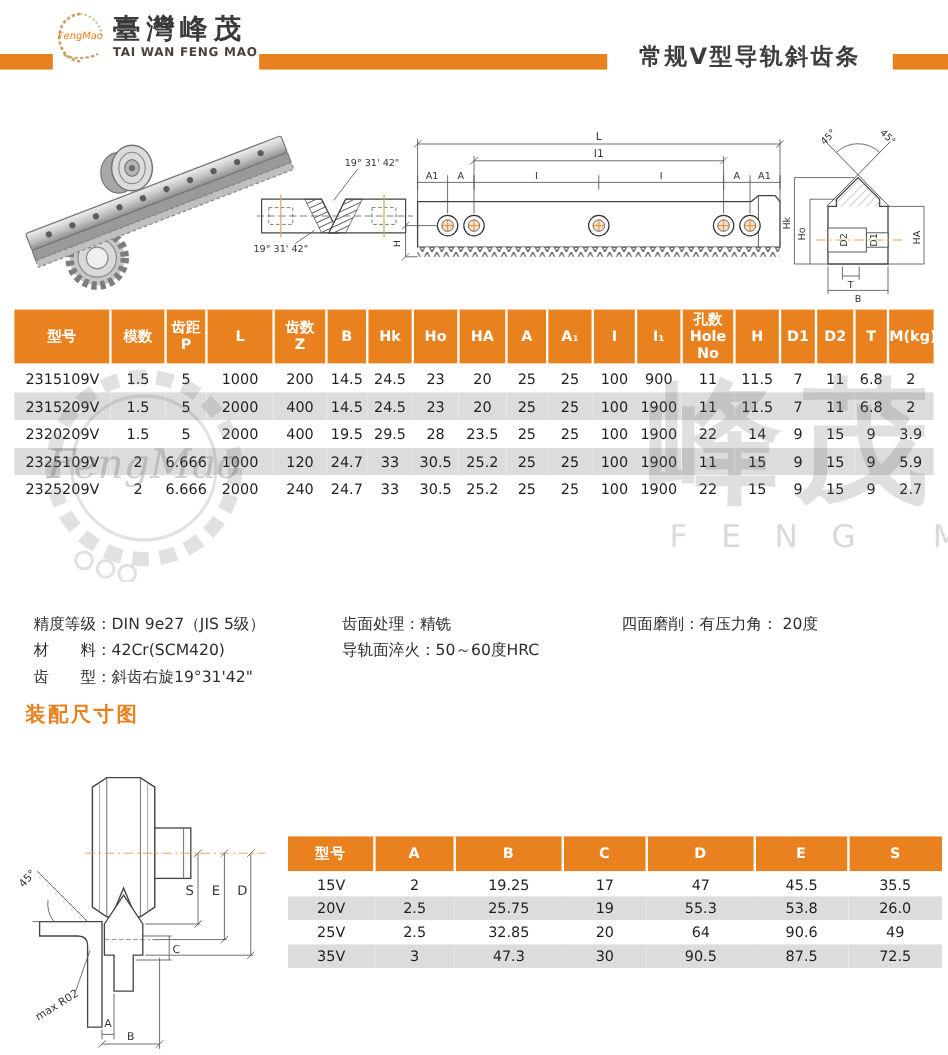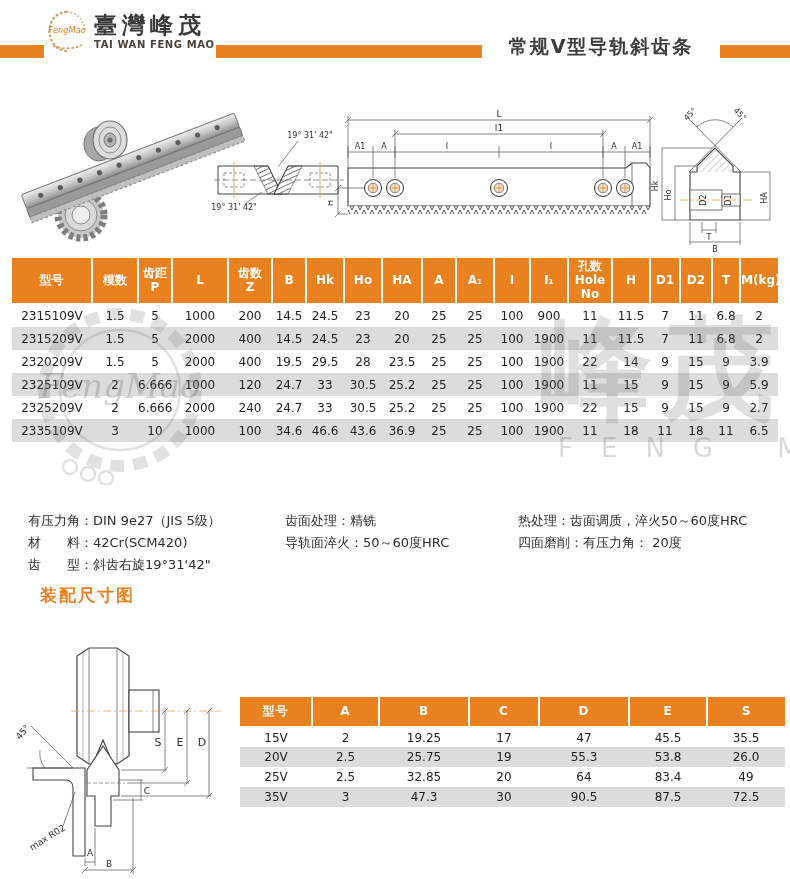--- a/index.html
+++ b/index.html
@@ -17,21 +17,21 @@
 
   
   .header{position:absolute;top:0;left:0;width:790px;height:62px;}
   .accent-band{position:absolute;top:45px;left:0;width:790px;height:13px;background:var(--orange);}
   .logo-block{position:absolute;top:2px;left:44px;width:172px;height:58px;background:#fff;display:flex;align-items:center;}
   .logo-emblem{width:46px;height:46px;flex:0 0 46px;}
   .logo-text{margin-left:4px;}
   .logo-cn{font-size:23px;font-weight:bold;letter-spacing:5px;color:#3a3a3a;line-height:26px;white-space:nowrap;}
   .logo-en{font-size:10px;font-weight:bold;letter-spacing:0.6px;color:#4a423a;line-height:13px;white-space:nowrap;}
   .title-block{
-    position:absolute;top:33px;left:482px;width:238px;height:27px;background:#fff;
+    position:absolute;top:33px;left:506px;width:238px;height:27px;background:#fff;
     display:flex;align-items:center;justify-content:center;
     font-size:19px;font-weight:bold;letter-spacing:2px;color:#3d3d3d;white-space:nowrap;
   }
 
   
   .fig{position:absolute;}
   #fig-rack{left:18px;top:72px;width:238px;height:176px;}
   #fig-helix{left:210px;top:126px;width:138px;height:88px;}
   #fig-side{left:328px;top:106px;width:334px;height:138px;}
   #fig-section{left:650px;top:102px;width:138px;height:152px;}
@@ -66,21 +66,21 @@
          color:rgba(110,110,110,0.26);white-space:nowrap;}
   .wm-gear{position:absolute;left:18px;top:0px;width:210px;height:190px;}
 
   
   .notes-col{position:absolute;top:510px;}
   .notes-col-1{left:28px;width:255px;}
   .notes-col-2{left:285px;width:228px;}
   .notes-col-3{left:518px;width:266px;}
   .note-line{font-size:13px;color:#2e2e2e;line-height:22px;white-space:nowrap;}
 
-  .section-title{position:absolute;left:40px;top:584px;font-size:17px;font-weight:bold;
+  .section-title{position:absolute;left:21px;top:584px;font-size:17px;font-weight:bold;
                  letter-spacing:2px;color:var(--orange);}
 </style>
 </head>
 <body>
 
 <div class="page">
 
   <header class="header">
     <div class="accent-band"></div>
     <div class="logo-block">
@@ -434,68 +434,46 @@
           <td>25</td>
           <td>100</td>
           <td>1900</td>
           <td>22</td>
           <td>15</td>
           <td>9</td>
           <td>15</td>
           <td>9</td>
           <td>2.7</td>
         </tr>
-        <tr>
-          <td>2335109V</td>
-          <td>3</td>
-          <td>10</td>
-          <td>1000</td>
-          <td>100</td>
-          <td>34.6</td>
-          <td>46.6</td>
-          <td>43.6</td>
-          <td>36.9</td>
-          <td>25</td>
-          <td>25</td>
-          <td>100</td>
-          <td>1900</td>
-          <td>11</td>
-          <td>18</td>
-          <td>11</td>
-          <td>18</td>
-          <td>11</td>
-          <td>6.5</td>
-        </tr>
       </tbody>
   </table>
 
   <div class="watermark">
     <svg class="wm-gear" viewBox="0 0 210 190">
       <circle cx="102" cy="95" r="76" fill="none" stroke="rgba(120,120,120,0.22)" stroke-width="12" stroke-dasharray="14 9"></circle>
       <circle cx="102" cy="95" r="60" fill="none" stroke="rgba(120,120,120,0.22)" stroke-width="2.5"></circle>
       <circle cx="52" cy="172" r="7" fill="none" stroke="rgba(120,120,120,0.22)" stroke-width="2.5"></circle>
       <circle cx="70" cy="179" r="7" fill="none" stroke="rgba(120,120,120,0.22)" stroke-width="2.5"></circle>
       <circle cx="88" cy="183" r="7" fill="none" stroke="rgba(120,120,120,0.22)" stroke-width="2.5"></circle>
       <text x="102" y="103" text-anchor="middle" font-size="34" font-style="italic" font-family="DejaVu Serif, Liberation Serif, serif" fill="rgba(110,110,110,0.30)">FengMao</text>
     </svg>
     <div class="wm-cn">峰茂</div>
     <div class="wm-en">FENG MAO</div>
   </div>
 
   <div class="notes-col notes-col-1">
-    <div class="note-line"><span>有压力角：</span><span>DIN 9e27（JIS 5级）</span></div>
+    <div class="note-line"><span>精度等级：</span><span>DIN 9e27（JIS 5级）</span></div>
     <div class="note-line"><span>材　　料：</span><span>42Cr(SCM420)</span></div>
     <div class="note-line"><span>齿　　型：</span><span>斜齿右旋19°31'42"</span></div>
   </div>
   <div class="notes-col notes-col-2">
     <div class="note-line"><span>齿面处理：</span><span>精铣</span></div>
     <div class="note-line"><span>导轨面淬火：</span><span>50～60度HRC</span></div>
   </div>
   <div class="notes-col notes-col-3">
-    <div class="note-line"><span>热处理：</span><span>齿面调质，淬火50～60度HRC</span></div>
     <div class="note-line"><span>四面磨削：</span><span>有压力角： 20度</span></div>
   </div>
 
   <h2 class="section-title">装配尺寸图</h2>
 
   <svg id="fig-assembly" class="fig" viewBox="0 0 228 258">
 
     <path d="M62 38 L74 30 L102 30 L114 38 L114 138 L102 146 L98 146 L88 122 L78 146 L74 146 L62 138 Z" fill="#fff" stroke="#444" stroke-width="1.2"></path>
     <line x1="74" y1="30" x2="74" y2="146" stroke="#555" stroke-width="0.7"></line>
     <line x1="102" y1="30" x2="102" y2="146" stroke="#555" stroke-width="0.7"></line>
@@ -596,21 +574,21 @@
           <td>55.3</td>
           <td>53.8</td>
           <td>26.0</td>
         </tr>
         <tr>
           <td>25V</td>
           <td>2.5</td>
           <td>32.85</td>
           <td>20</td>
           <td>64</td>
-          <td>83.4</td>
+          <td>90.6</td>
           <td>49</td>
         </tr>
         <tr>
           <td>35V</td>
           <td>3</td>
           <td>47.3</td>
           <td>30</td>
           <td>90.5</td>
           <td>87.5</td>
           <td>72.5</td>

